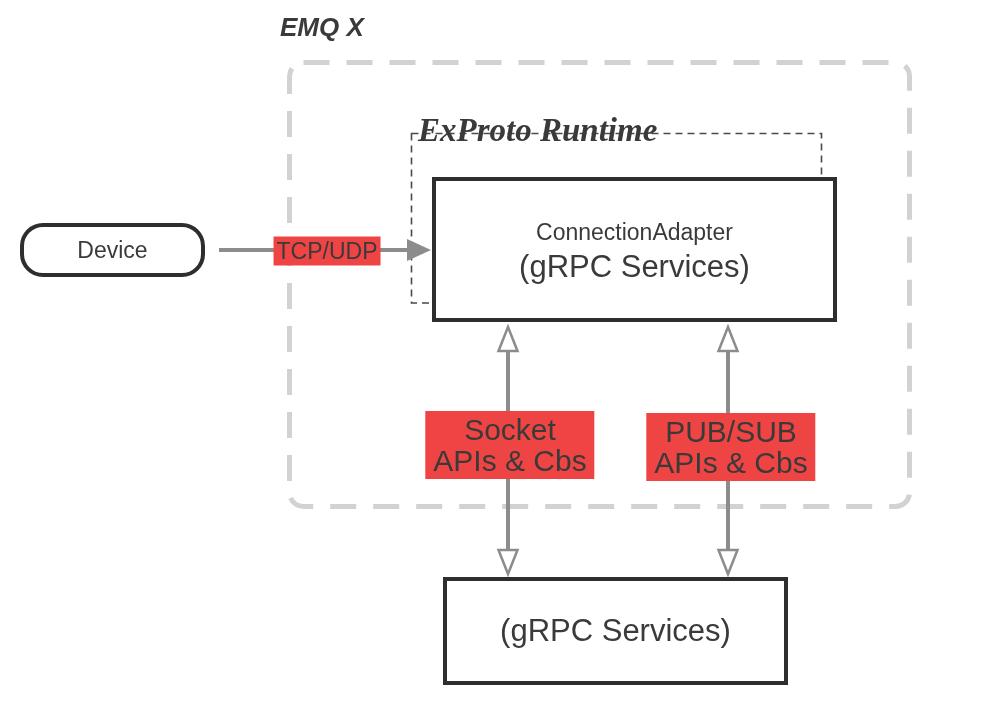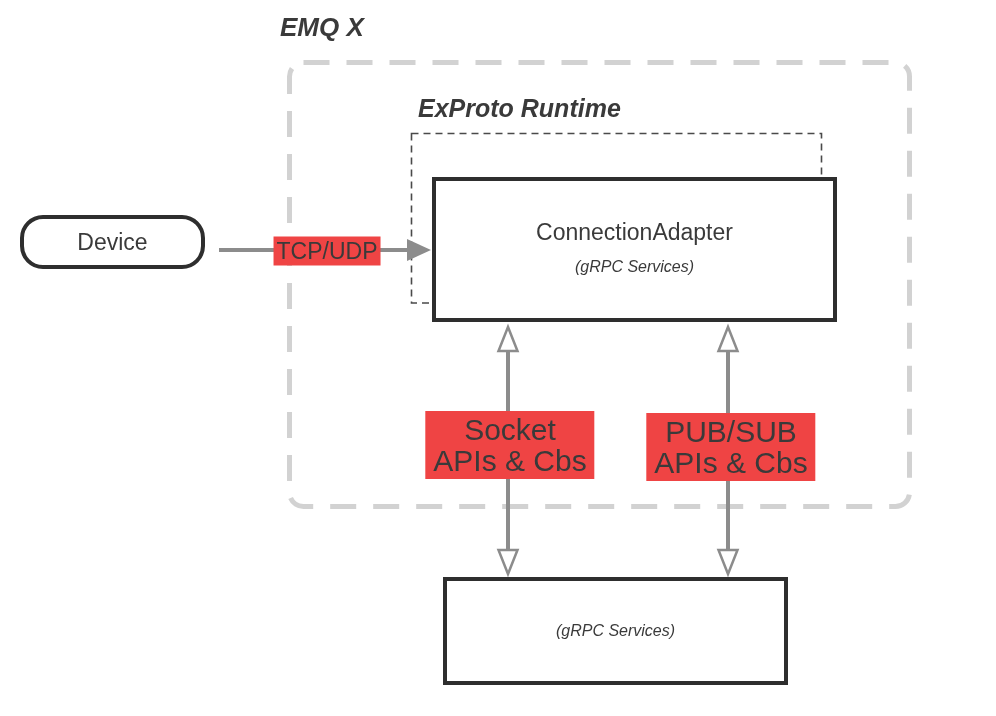--- a/index.html
+++ b/index.html
@@ -60,28 +60,27 @@
     justify-content: center;
     color: var(--text);
     text-align: center;
   }
   .node-label {
     font-size: 23px;
     line-height: 35px;
     color: var(--text);
   }
   .node-sublabel {
-    font-size: 16px;
+    font-size: 31px;
     line-height: 34px;
-    font-style: italic;
     color: var(--text);
   }
   #device-box {
     left: 20px;
-    top: 215px;
+    top: 223px;
     width: 185px;
     height: 54px;
     border-radius: 23px;
   }
   #adapter-box {
     left: 432px;
     top: 177px;
     width: 405px;
     height: 145px;
   }
@@ -98,22 +97,23 @@
     font-weight: 600;
     color: var(--text);
     white-space: nowrap;
   }
   #emqx-title {
     left: 280px;
     top: 12px;
   }
   #exproto-title {
     left: 418px;
-    top: 94px;
-    font-size: 25px;
+    top: 112px;
+    font-size: 33px;
+    font-family: Liberation Serif, serif;
   }
   .edge-label {
     position: absolute;
     transform: translate(-50%, -50%);
     background: #ef4444;
     color: var(--text);
     white-space: nowrap;
     text-align: center;
   }
   #tcp-udp-label {

